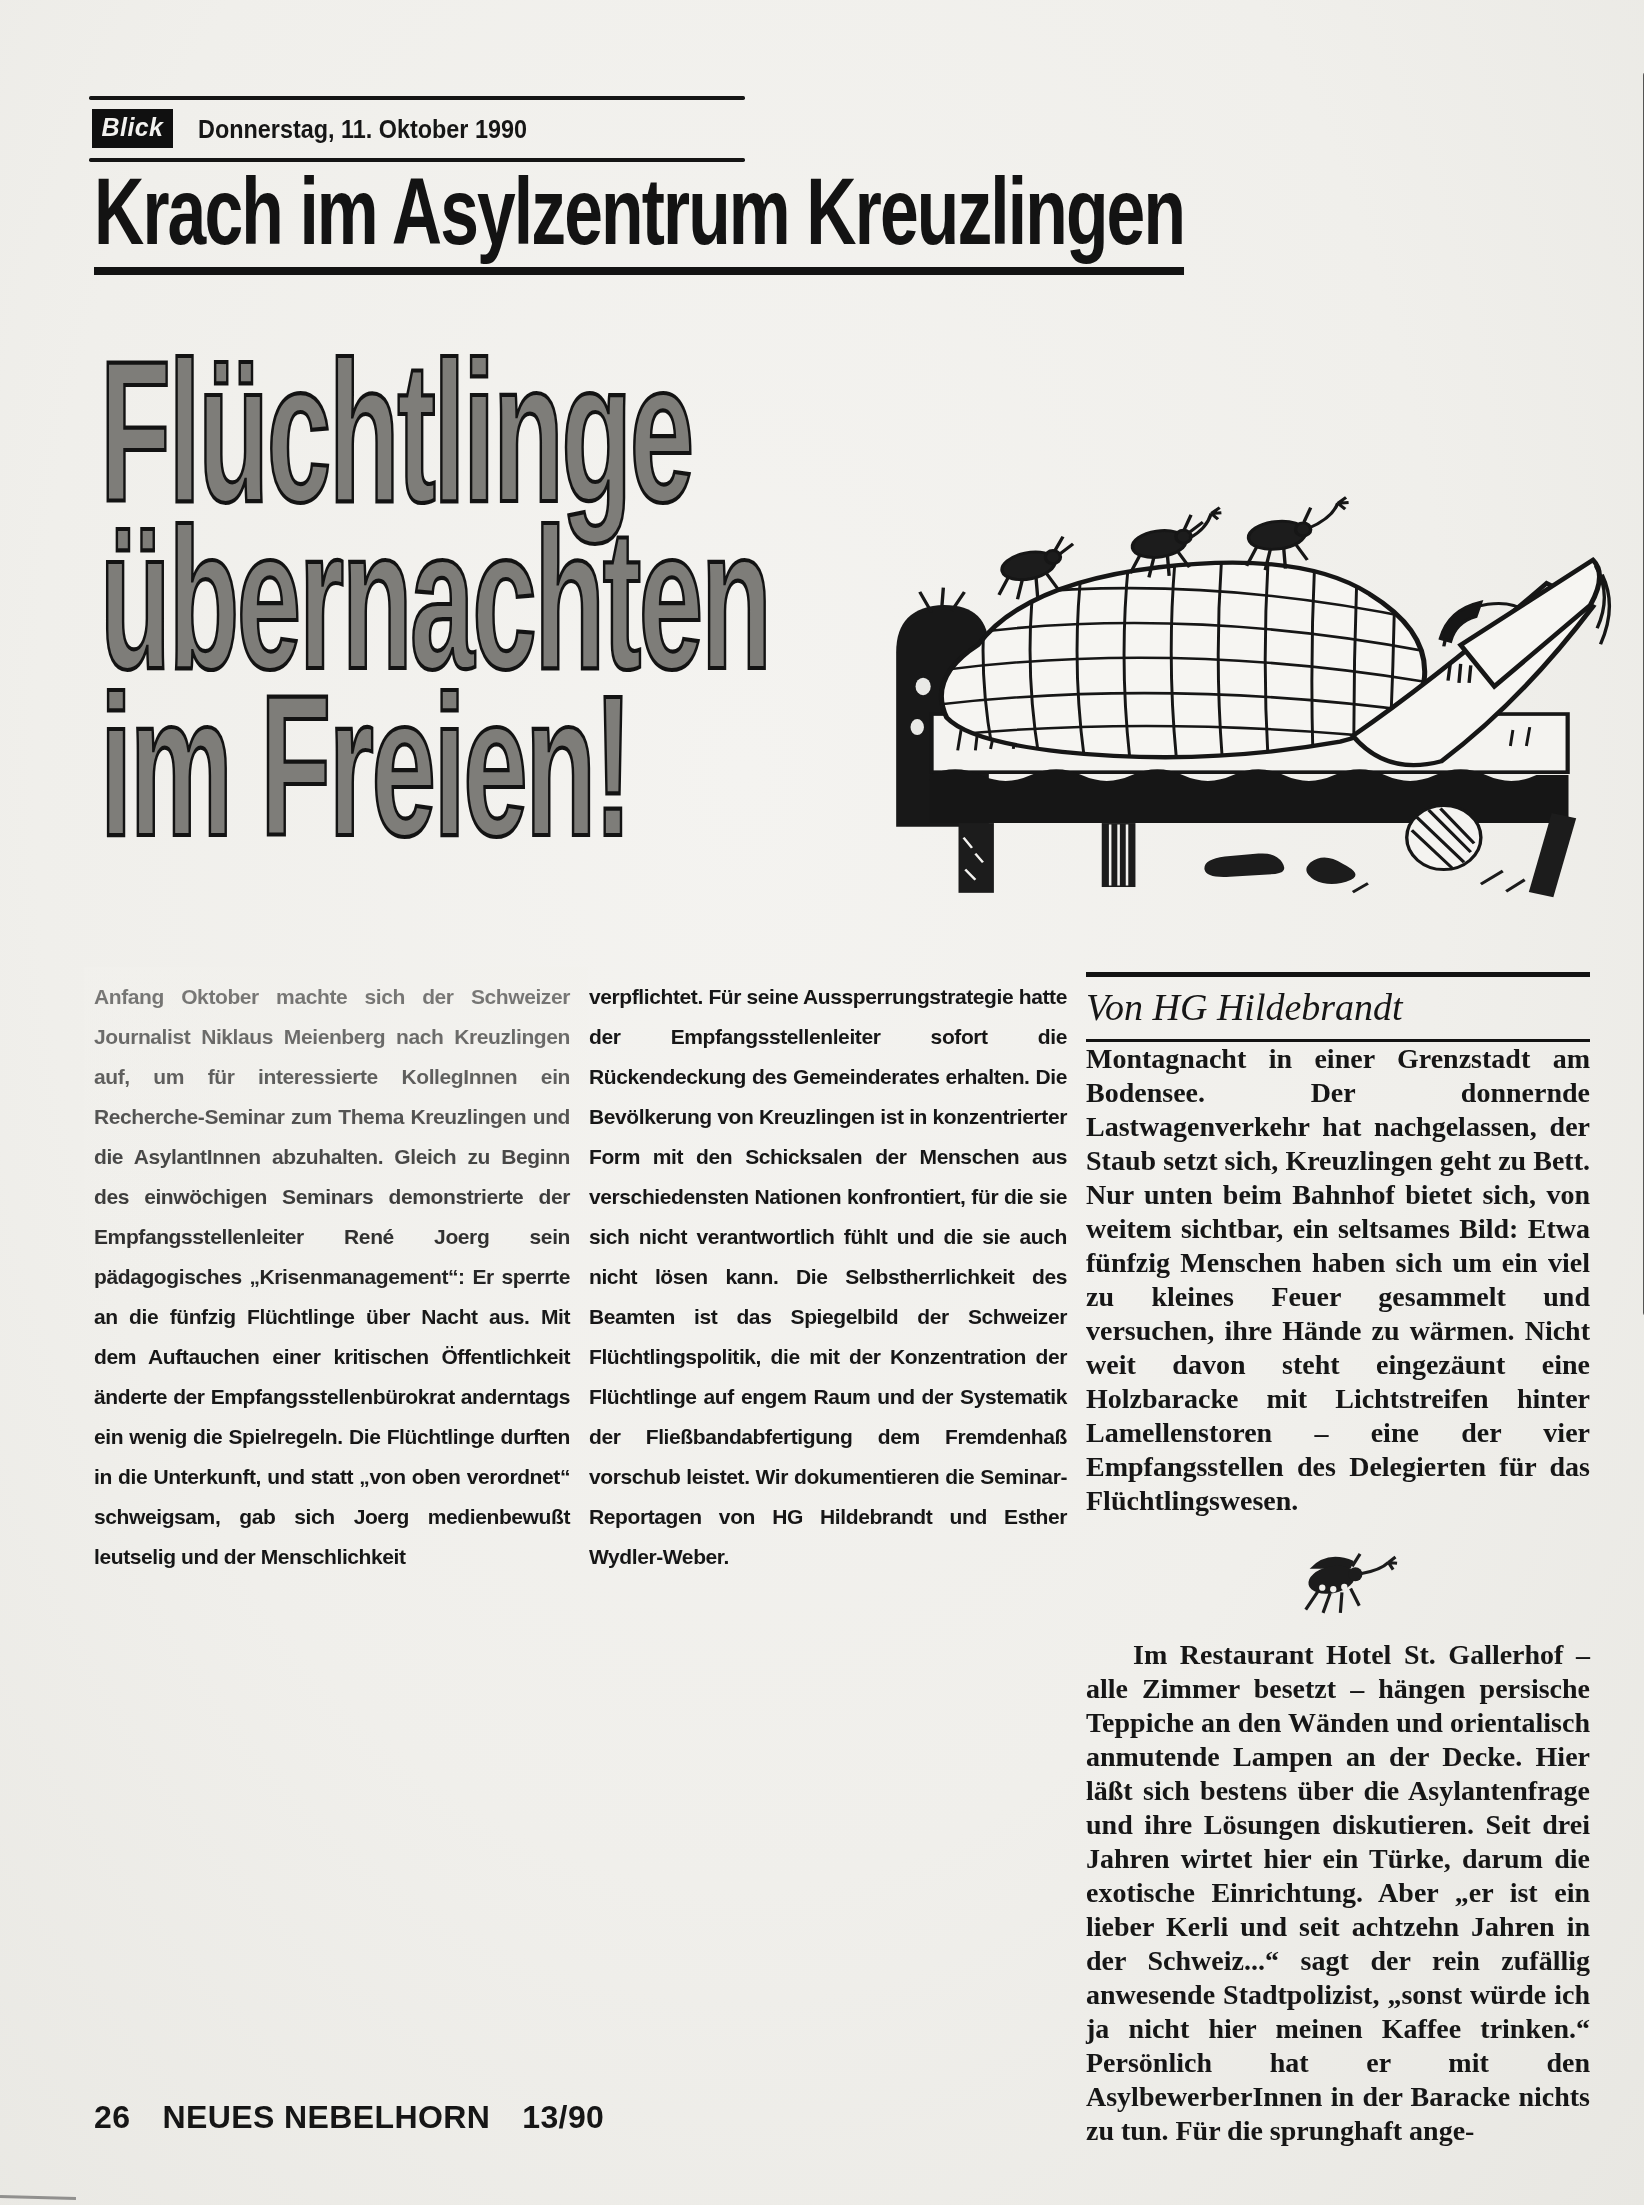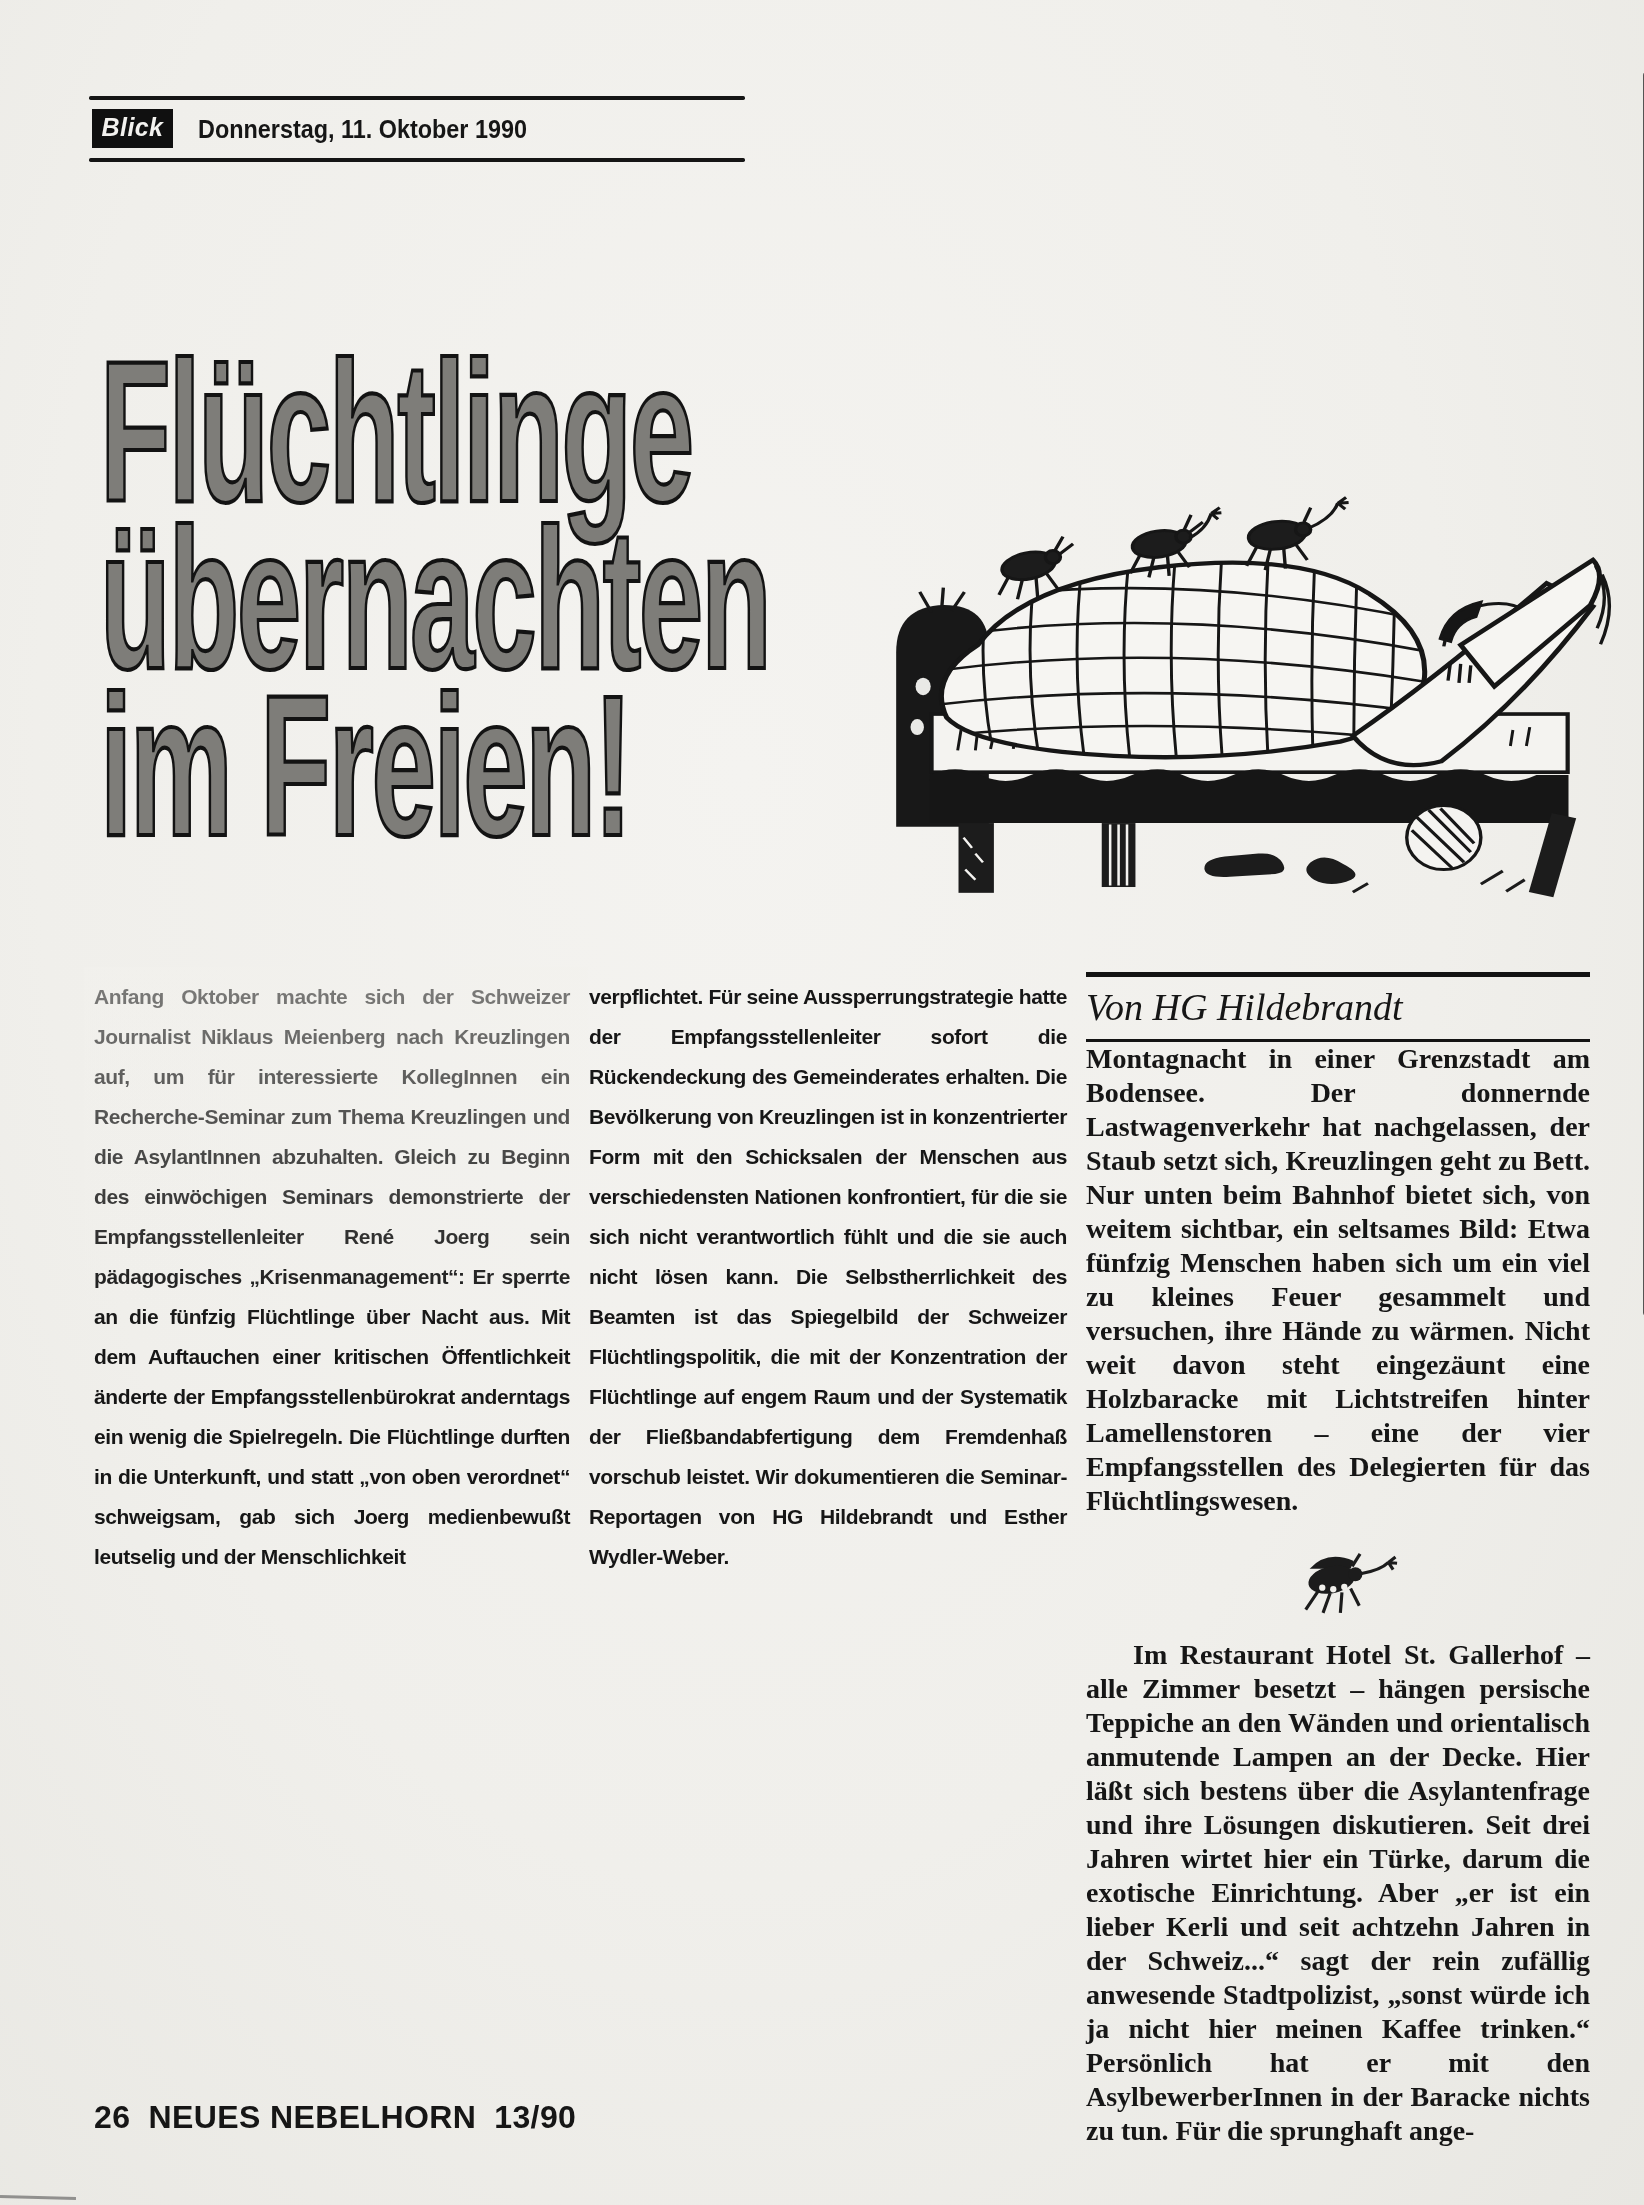--- a/index.html
+++ b/index.html
@@ -36,21 +36,21 @@
   .col1 p,.col2 p{font-weight:700;font-size:21px;line-height:40px;letter-spacing:-0.4px;}
   .col3{left:1086px;width:504px;top:972px;}
   .byline-wrap{border-top:5.9px solid #131313;border-bottom:3.4px solid #131313;
     padding:11px 0 12.6px;}
   .byline{font-family:"Liberation Serif",serif;font-style:italic;font-size:38px;line-height:1;}
   .col3 .serif{font-family:"Liberation Serif",serif;font-weight:700;font-size:28px;
     line-height:34px;margin:0;}
   .dingbat{text-align:center;margin:25px 0 20px;}
   .indent{text-indent:47px;}
   
-  .footer{position:absolute;left:94px;top:2101px;display:flex;gap:18px;
+  .footer{position:absolute;left:94px;top:2101px;display:flex;gap:32px;
     font-weight:700;font-size:32px;line-height:1;letter-spacing:0.4px;}
   
   .scan-fade{position:absolute;left:84px;top:967px;width:504px;height:362px;
     background:linear-gradient(180deg, rgba(242,241,237,.48), rgba(242,241,237,0));
     pointer-events:none;}
   .edge-right{position:absolute;right:0;top:72px;width:6.7px;height:1244px;
     background:#222;opacity:.75;border-radius:3.4px;}
   .edge-bottom{position:absolute;left:0;top:2196px;width:76px;height:2.5px;
     background:#555;opacity:.6;transform:rotate(1.5deg);}
 </style>
@@ -61,20 +61,23 @@
 
   <header class="masthead">
     <div class="rule"></div>
     <div class="masthead-row">
       <span class="blick-logo">Blick</span>
       <span class="masthead-date">Donnerstag, 11. Oktober 1990</span>
     </div>
     <div class="rule"></div>
   </header>
 
+  <h2 class="kicker">
+    <span class="kicker-inner">Krach im Asylzentrum Kreuzlingen</span>
+  </h2>
 
   <h1 class="headline">
     <span class="hl-line">Flüchtlinge</span>
     <span class="hl-line">übernachten</span>
     <span class="hl-line">im Freien!</span>
   </h1>
 
   <figure class="cartoon">
     <svg viewBox="0 0 870 560" preserveAspectRatio="none" aria-hidden="true">
 

